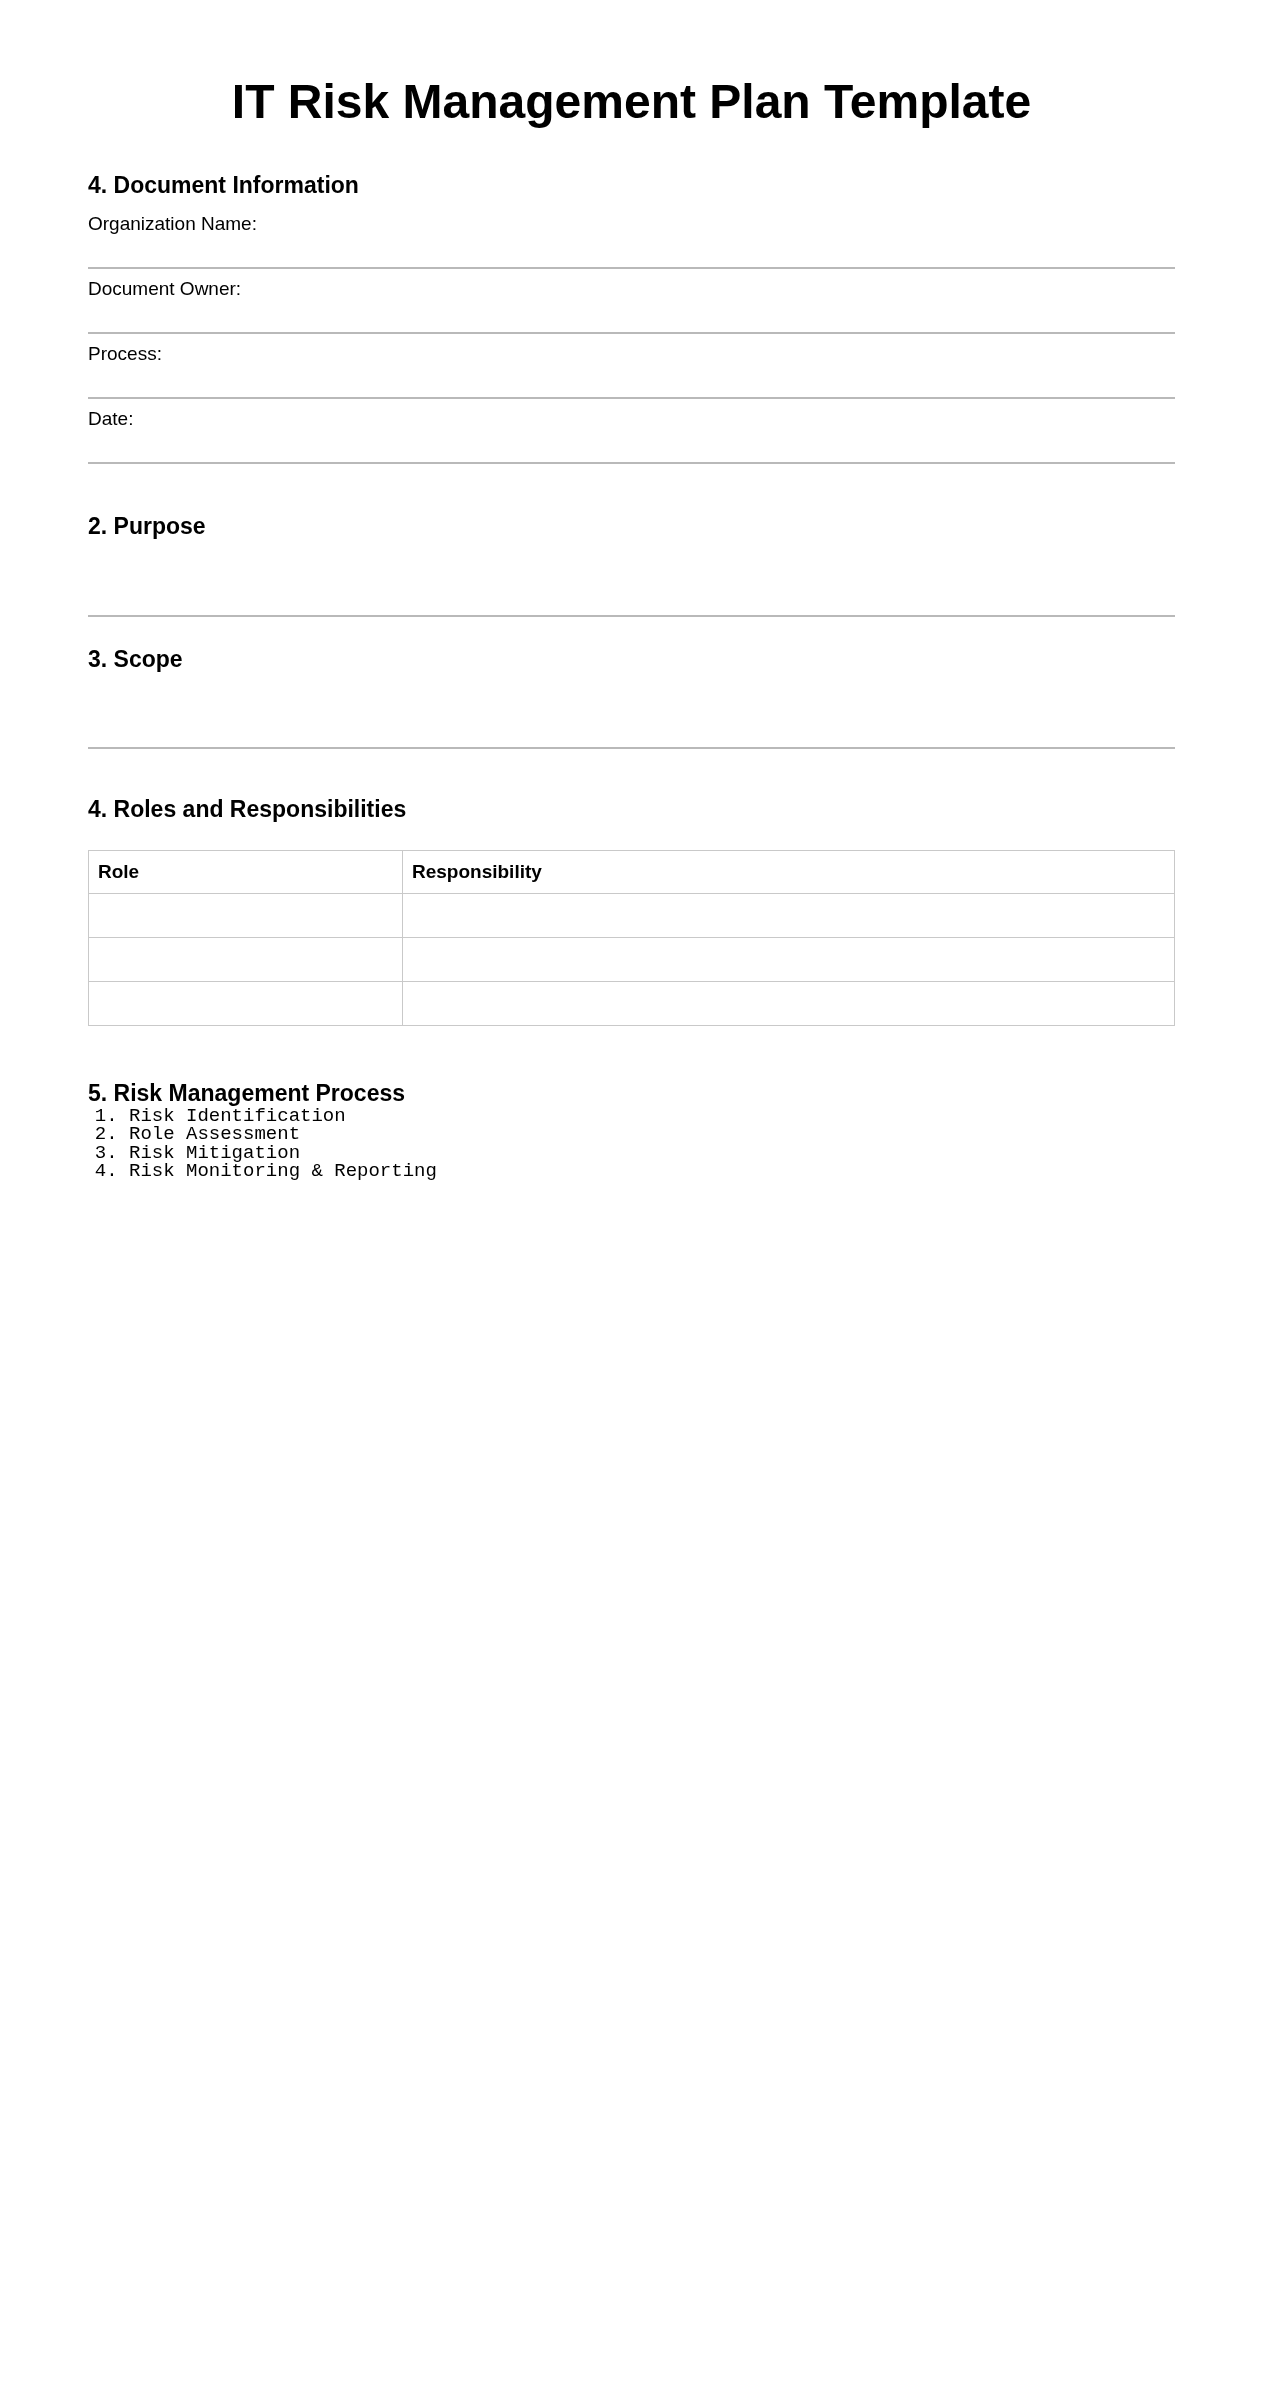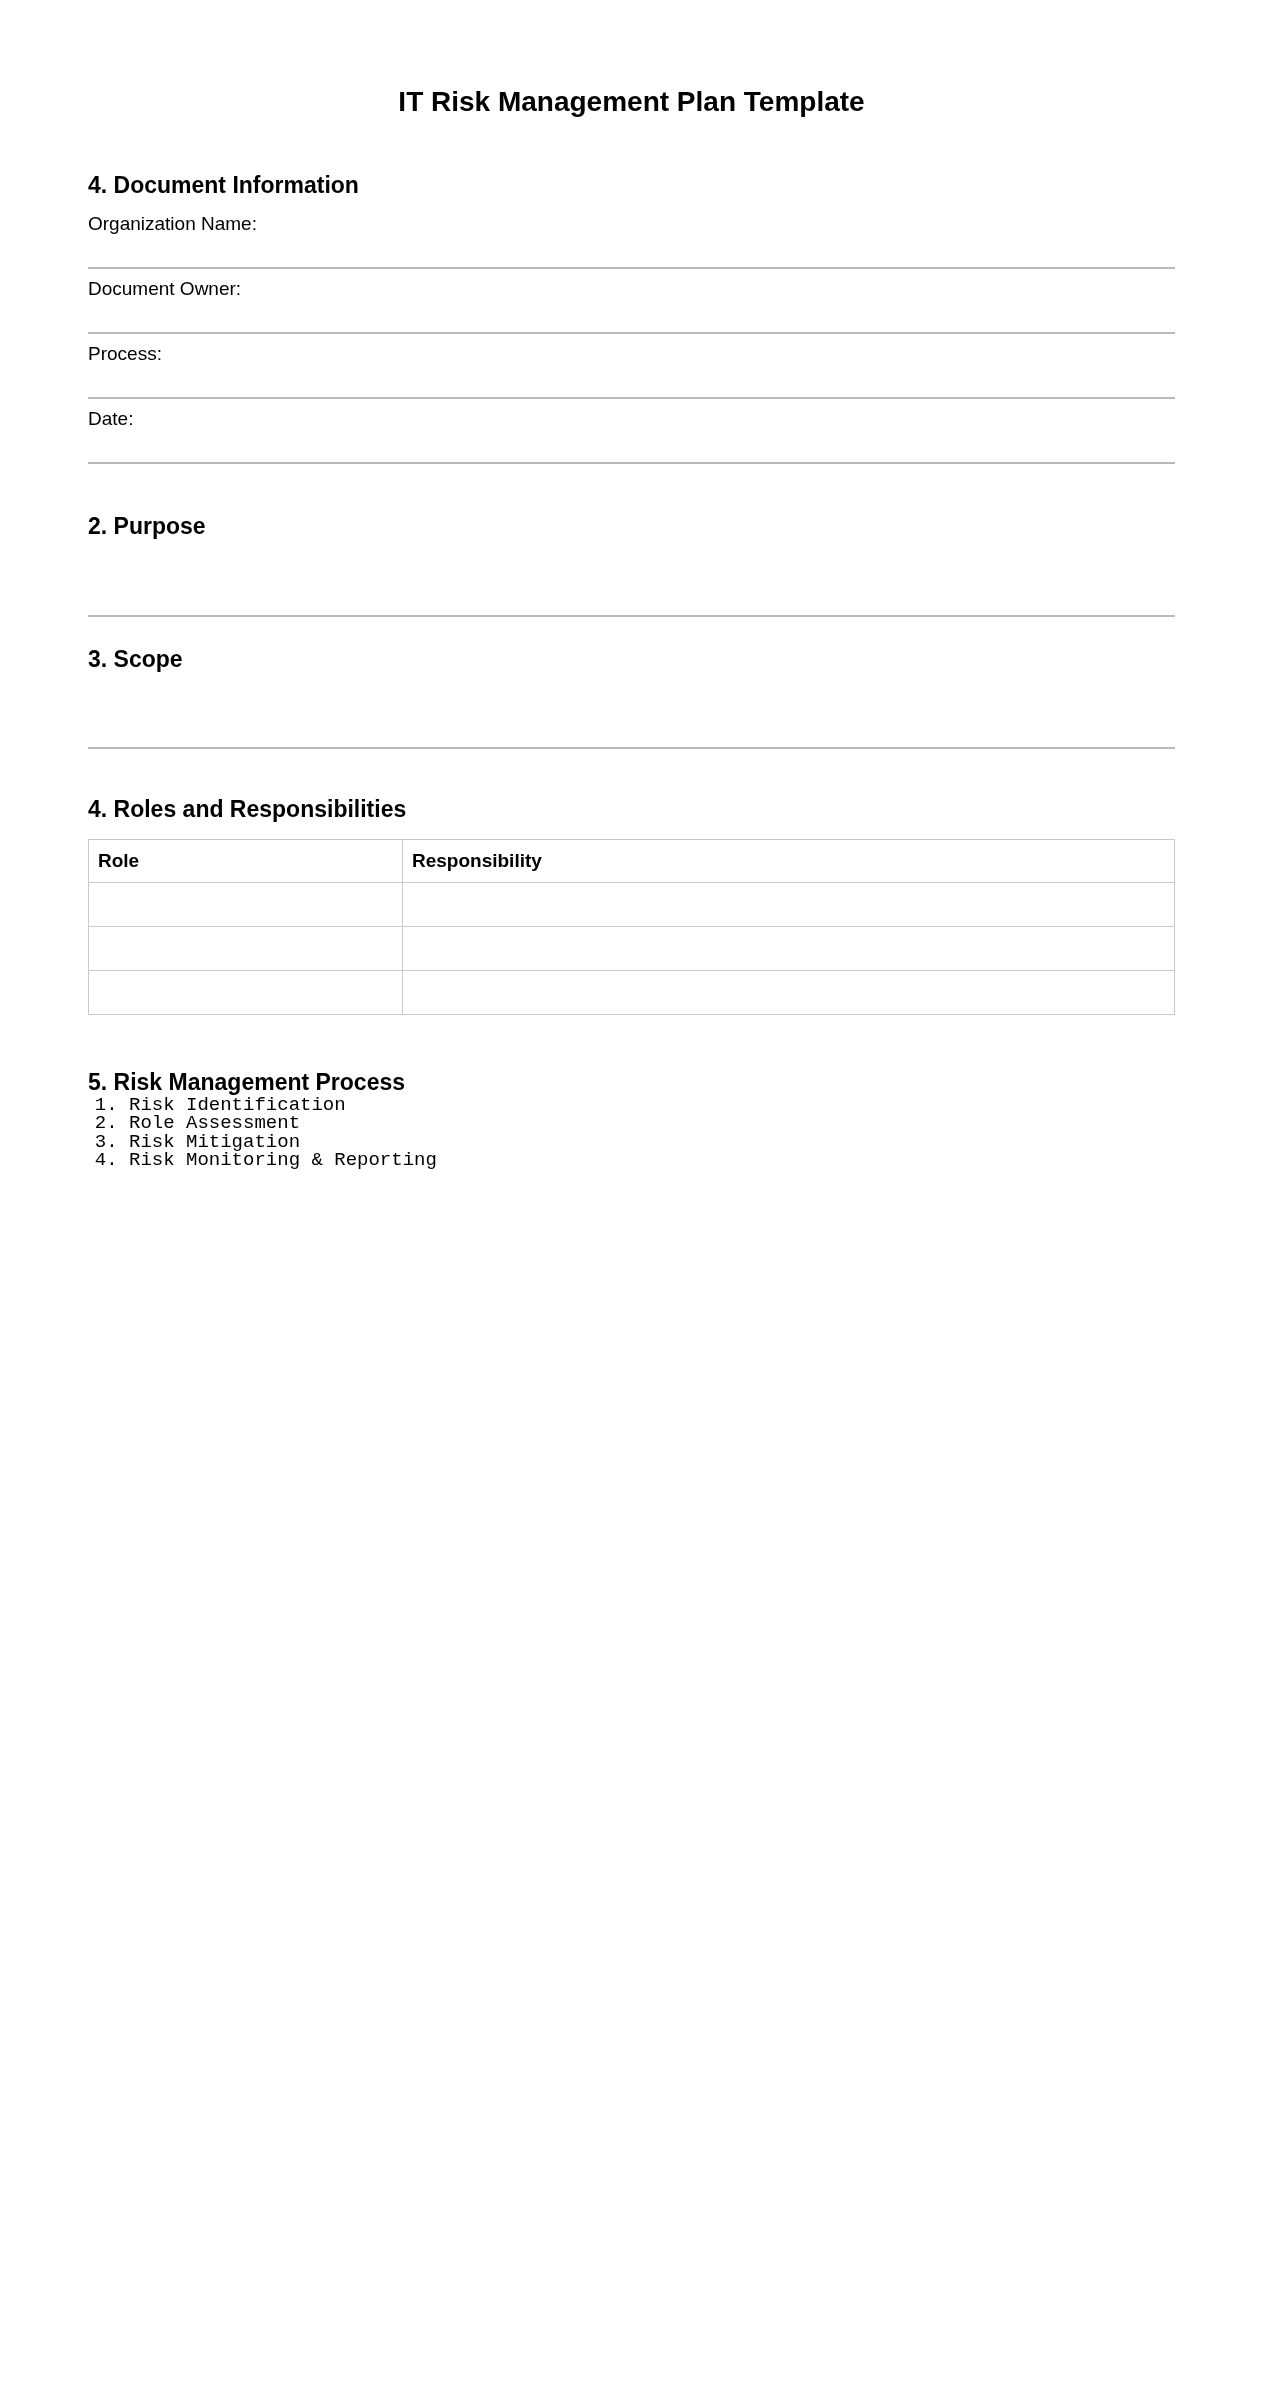--- a/index.html
+++ b/index.html
@@ -16,21 +16,21 @@
   }
   .page {
     box-sizing: border-box;
     width: 1263px;
     height: 2404px;
     padding: 0 88px;
     background: #ffffff;
   }
   .doc-title {
     margin: 80px 0 0 0;
-    font-size: 28px;
+    font-size: 48px;
     line-height: 43px;
     font-weight: bold;
     text-align: center;
     letter-spacing: 0;
   }
   .section-heading {
     margin: 0;
     font-size: 23px;
     line-height: 27px;
     font-weight: bold;
@@ -60,21 +60,21 @@
     height: 2px;
     background: #b9b9b9;
     border: none;
   }
   .rule-purpose { margin-top: 75px; }
   .rule-scope   { margin-top: 74px; }
 
   table.roles-table {
     border-collapse: collapse;
     width: 100%;
-    margin-top: 16px;
+    margin-top: 27px;
     table-layout: fixed;
     border-radius: 25px;
   }
   table.roles-table td, table.roles-table th {
     border: 1.5px solid #c9c9c9;
     padding: 0 9px;
     vertical-align: middle;
     text-align: left;
     font-size: 19px;
   }

